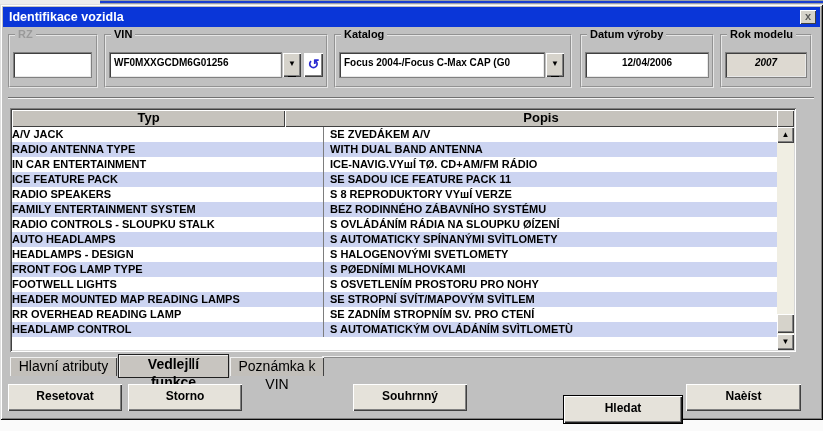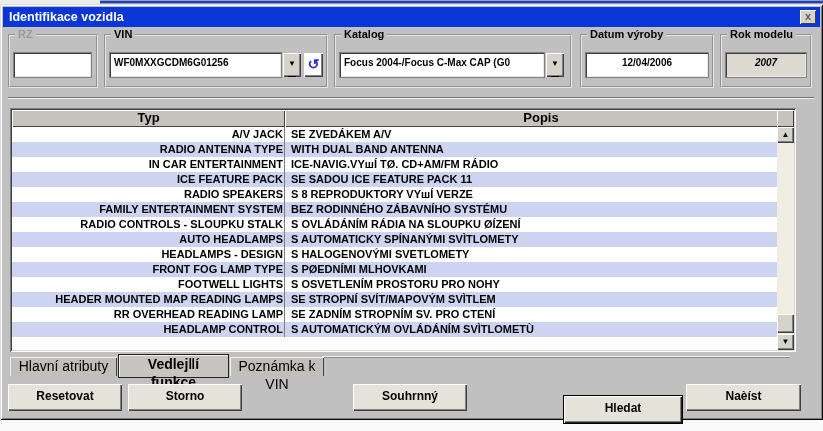--- a/index.html
+++ b/index.html
@@ -53,21 +53,21 @@
   .hcell { position:absolute; top:0; height:17px; background:#c6c3bd; font-size:13px; font-weight:bold;
     text-align:center; line-height:15px; color:#000;
     box-shadow: inset 1px 1px 0 #fff, inset -1px -1px 0 #404040; }
   #hcell-typ { left:0; width:273px; }
   #hcell-popis { left:273px; width:512px; }
   #hcell-corner { left:765px; width:17px; }
   #grid-rows { position:absolute; left:0; top:17px; width:765px; height:223px; background:#fff; }
   .row { display:flex; height:15px; background:#fff; }
   .row:nth-child(even) { background:#ccd4f1; }
   .ct, .cp { font-size:11px; font-weight:bold; line-height:15px; white-space:nowrap; overflow:hidden; color:#000; }
-  .ct { width:273px; text-align:right; padding-right:1px; border-right:1px solid #7d7d7d; }
+  .ct { width:312px; padding-right:11px; border-right:1px solid #7d7d7d; }
   .cp { flex:1; padding-left:6px; }
 
   
   #vscroll { position:absolute; left:765px; top:17px; width:17px; height:223px; background:#f0eee3; }
   .sb-btn { position:absolute; left:0; width:17px; height:16px; background:#d6d3cb; text-align:center;
     font-size:8px; line-height:16px; color:#000;
     box-shadow: inset 1px 1px 0 #fff, inset -1px -1px 0 #404040, inset -2px -2px 0 #808080; cursor:default; }
   #sb-up { top:0; }
   #sb-down { bottom:0; }
   #sb-thumb { position:absolute; left:0; bottom:17px; width:17px; height:19px; background:#d6d3cb;

